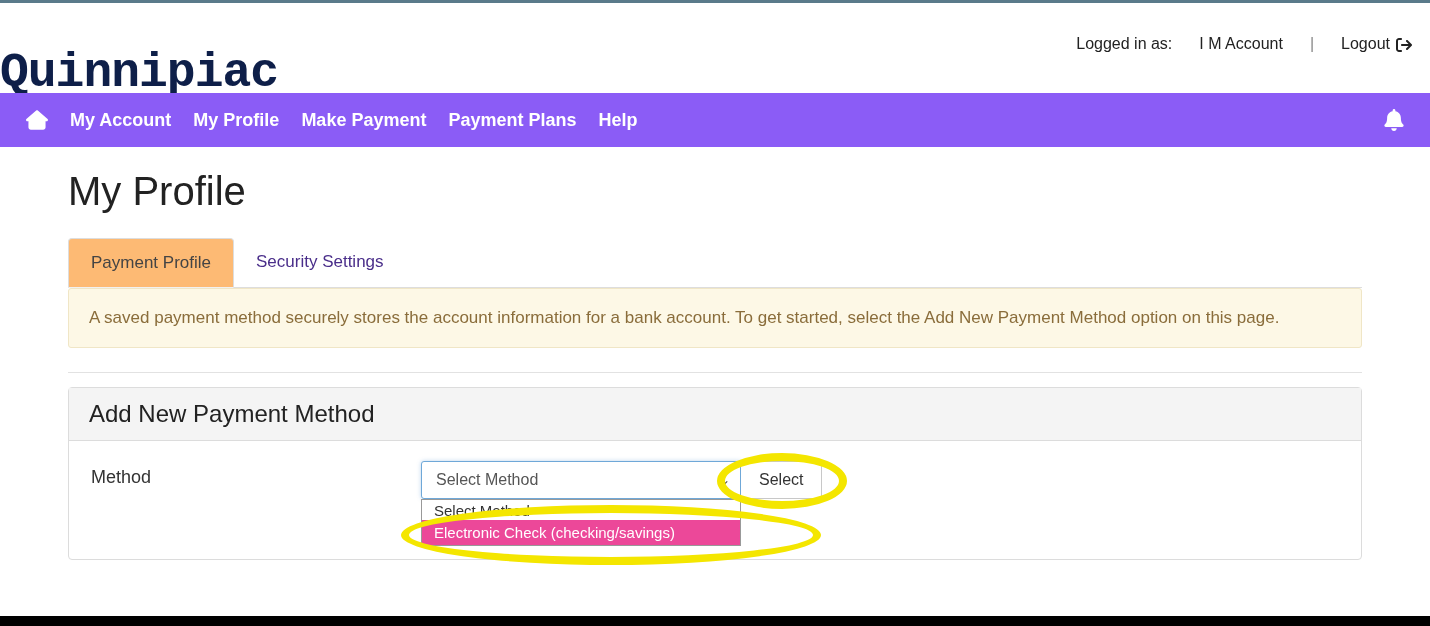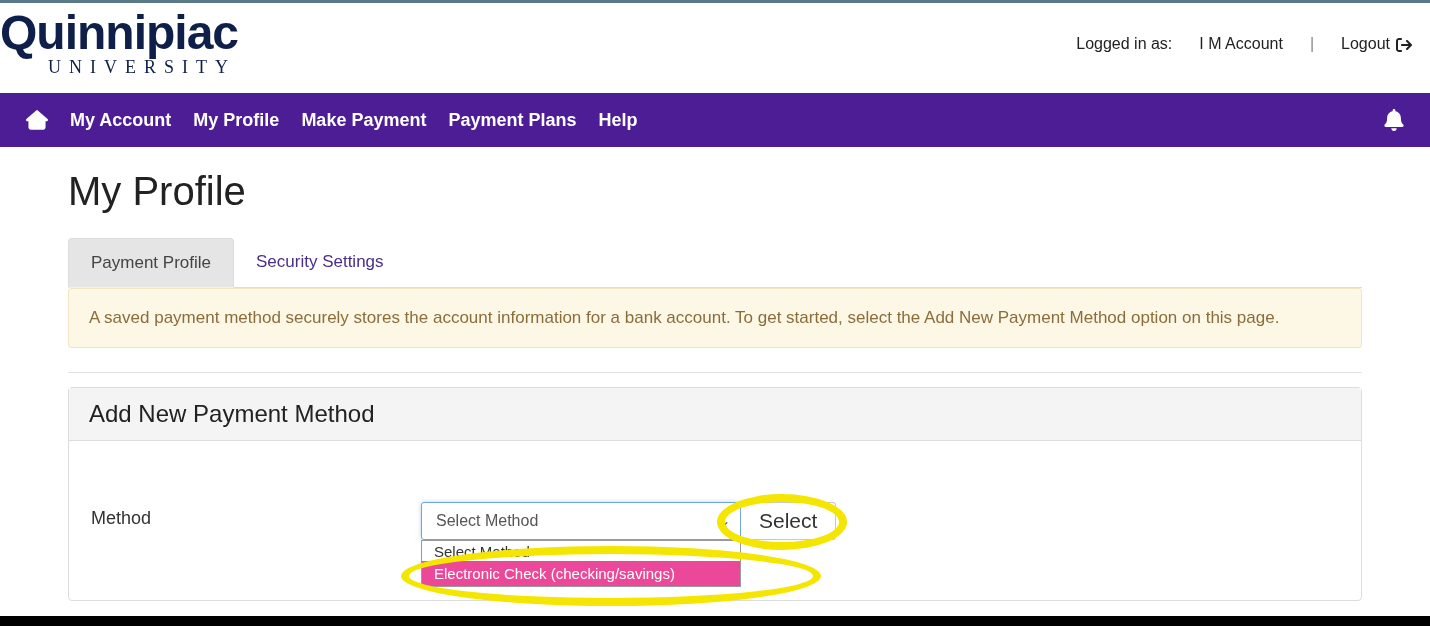--- a/index.html
+++ b/index.html
@@ -2,57 +2,57 @@
 <html><head>
 <meta charset="utf-8">
 <style>
   * { box-sizing: border-box; margin: 0; padding: 0; }
   html, body { width: 1430px; height: 626px; font-family: "Segoe UI", Arial, sans-serif; background: #fff; color: #333; }
   body { border-top: 3px solid #5a7a8a; border-bottom: 10px solid #000; }
 
   
   .header { display: flex; justify-content: space-between; align-items: flex-start; padding: 6px 18px 0 0; height: 90px; }
   .logo-block { padding-left: 0; }
-  .logo-main { font-family: Liberation Sans, sans-serif; font-size: 48px; font-weight: 700; color: #0e1f49; line-height: 1; letter-spacing: -1px; padding-left: 0; }
+  .logo-main { font-family: Liberation Mono, monospace; font-size: 48px; font-weight: 700; color: #0e1f49; line-height: 1; letter-spacing: -1px; padding-left: 0; margin-top: 40px; }
   .logo-sub { font-family: Georgia, 'Times New Roman', serif; font-size: 18px; color: #0e1f49; letter-spacing: 8px; padding-left: 48px; margin-top: 0; }
   .login-info { display: flex; align-items: flex-start; gap: 27px; font-size: 16px; padding-top: 26px; color: #222; }
   .login-info .divider { color: #888; }
   .logout-link { display: inline-flex; align-items: center; gap: 6px; color: #222; cursor: pointer; }
 
   
-  .navbar { background: #4c1d95; height: 54px; display: flex; align-items: center; padding: 0 26px; gap: 22px; color: #fff; position: relative; }
+  .navbar { background: #8b5cf6; height: 54px; display: flex; align-items: center; padding: 0 26px; gap: 22px; color: #fff; position: relative; }
   .navbar .nav-item { font-size: 18px; font-weight: 600; cursor: pointer; }
   .navbar .home-icon svg { width: 22px; height: 22px; fill: #fff; display: block; }
   .nav-right { margin-left: auto; display: flex; align-items: center; }
   .bell svg { width: 20px; height: 22px; fill: #fff; display: block; }
 
   
   .content { padding: 22px 68px 0 68px; }
   .page-title { font-size: 40px; color: #222; font-weight: 400; margin-bottom: 24px; }
 
   .tabs { display: flex; border-bottom: 1px solid #ddd; margin-bottom: 0; }
   .tab { padding: 14px 22px; font-size: 17px; cursor: pointer; color: #4a2e8a; }
-  .tab.active { background: #e5e5e5; border: 1px solid #ddd; border-bottom: 1px solid #f1f1f1; margin-bottom: -1px; color: #444; border-radius: 4px 4px 0 0; }
+  .tab.active { background: #fdba74; border: 1px solid #ddd; border-bottom: 1px solid #f1f1f1; margin-bottom: -1px; color: #444; border-radius: 4px 4px 0 0; }
 
   .info-banner { background: #fdf8e6; border: 1px solid #f0e6c6; padding: 16px 20px; font-size: 17px; color: #8a6d3b; line-height: 1.5; border-radius: 3px; margin-top: 0; }
 
   hr.sep { border: none; border-top: 1px solid #e2e2e2; margin: 24px 0 14px; }
 
   .panel { border: 1px solid #dcdcdc; border-radius: 4px; }
   .panel-header { background: #f4f4f4; border-bottom: 1px solid #dcdcdc; padding: 12px 20px; font-size: 24px; color: #222; }
   .panel-body { padding: 20px 22px 60px 22px; position: relative; }
 
-  .form-row { display: flex; align-items: flex-start; margin-top: 41px; }
+  .form-row { display: flex; align-items: flex-start; }
   .form-label { width: 330px; font-size: 18px; color: #333; padding-top: 6px; }
 
   .method-col { position: relative; }
   .select-wrap { display: flex; align-items: stretch; }
   .select-box { width: 320px; height: 38px; border: 1px solid #6fa8d8; border-radius: 3px 0 0 3px; background: #fff; display: flex; align-items: center; justify-content: space-between; padding: 0 10px 0 14px; font-size: 16px; color: #555; cursor: pointer; box-shadow: 0 0 4px rgba(90,150,210,0.4); }
   .chev { font-size: 12px; color: #444; }
-  .select-btn { height: 38px; border: 1px solid #c8c8c8; border-left: none; background: #fff; padding: 0 18px; font-size: 21px; color: #333; cursor: pointer; border-radius: 0 3px 3px 0; }
+  .select-btn { height: 38px; border: 1px solid #c8c8c8; border-left: none; background: #fff; padding: 0 18px; font-size: 16px; color: #333; cursor: pointer; border-radius: 0 3px 3px 0; }
 
   .dropdown { position: absolute; top: 38px; left: 0; width: 320px; border: 1px solid #999; background: #fff; z-index: 5; }
   .dd-option { padding: 4px 12px; font-size: 15px; color: #222; cursor: pointer; white-space: nowrap; overflow: hidden; }
   .dd-option.cut { color: #333; height: 20px; line-height: 14px; }
   .dd-option.hl { background: #ec4899; color: #fff; }
 
   
   .annot { position: absolute; border: 8px solid #f4e600; border-radius: 50%; z-index: 10; pointer-events: none; }
   .annot.a1 { width: 130px; height: 56px; top: -8px; left: 296px; }
   .annot.a2 { width: 420px; height: 60px; top: 44px; left: -20px; }

